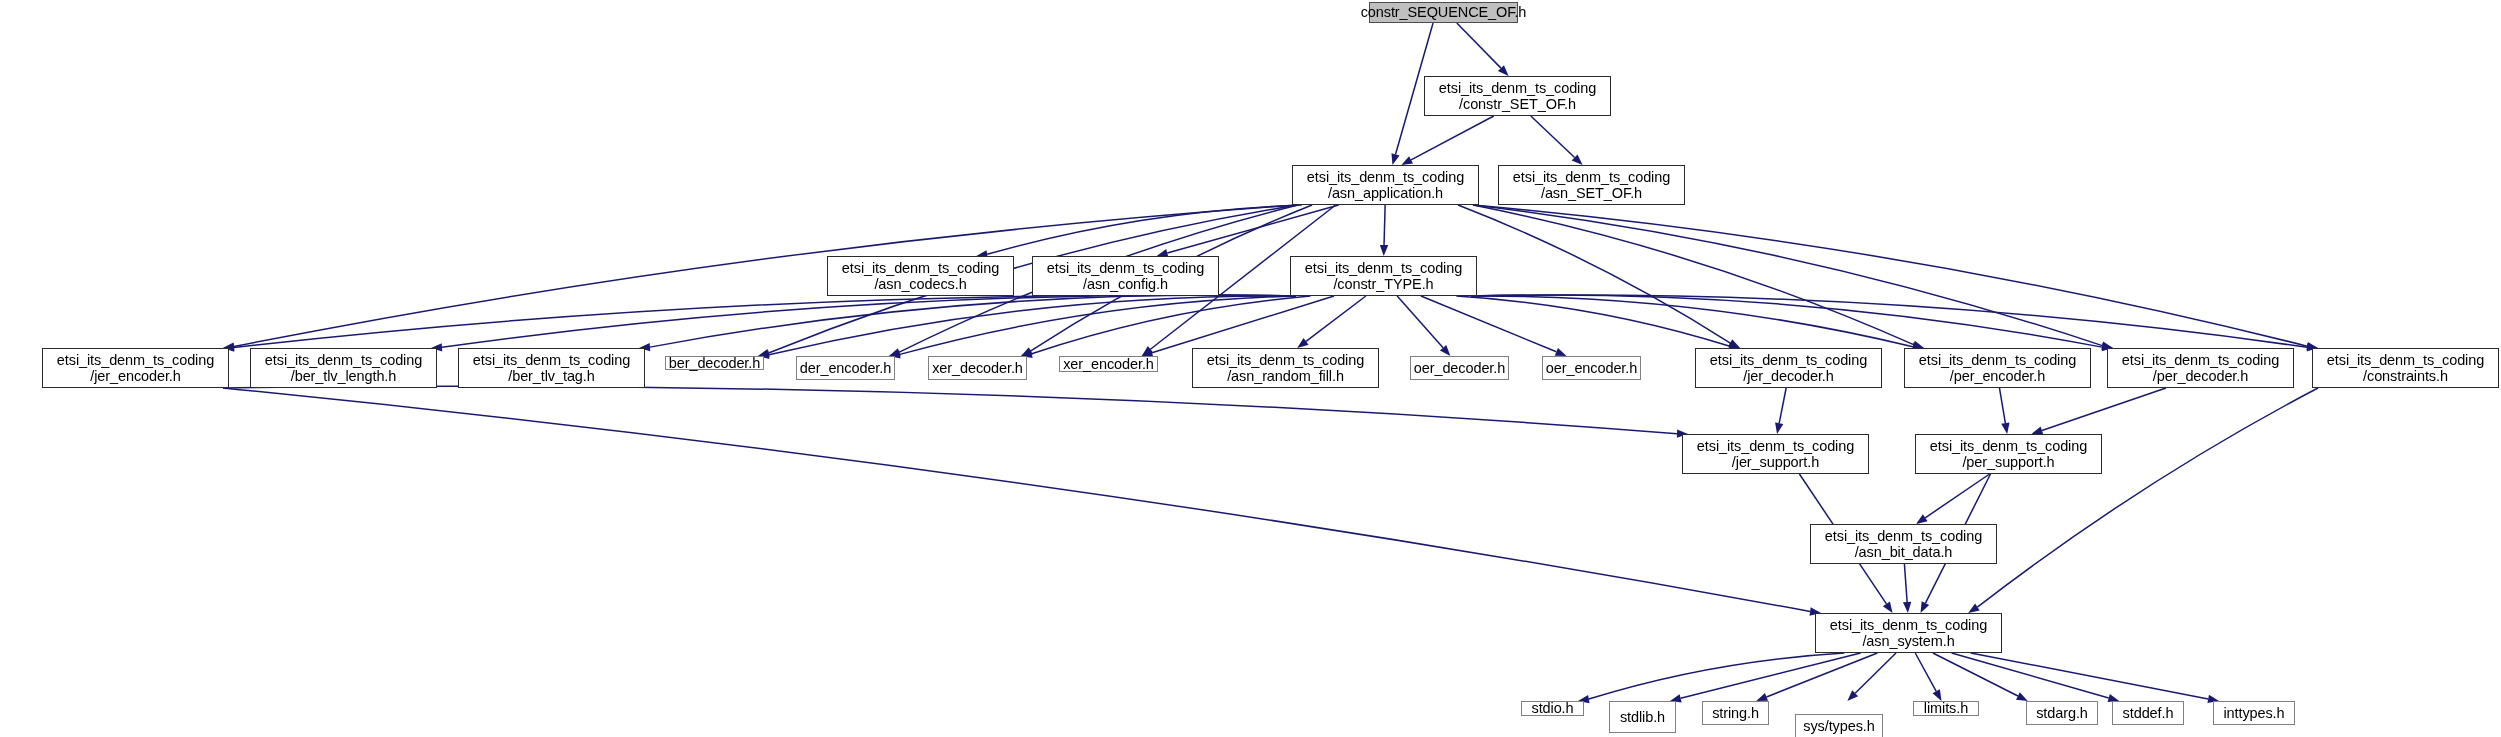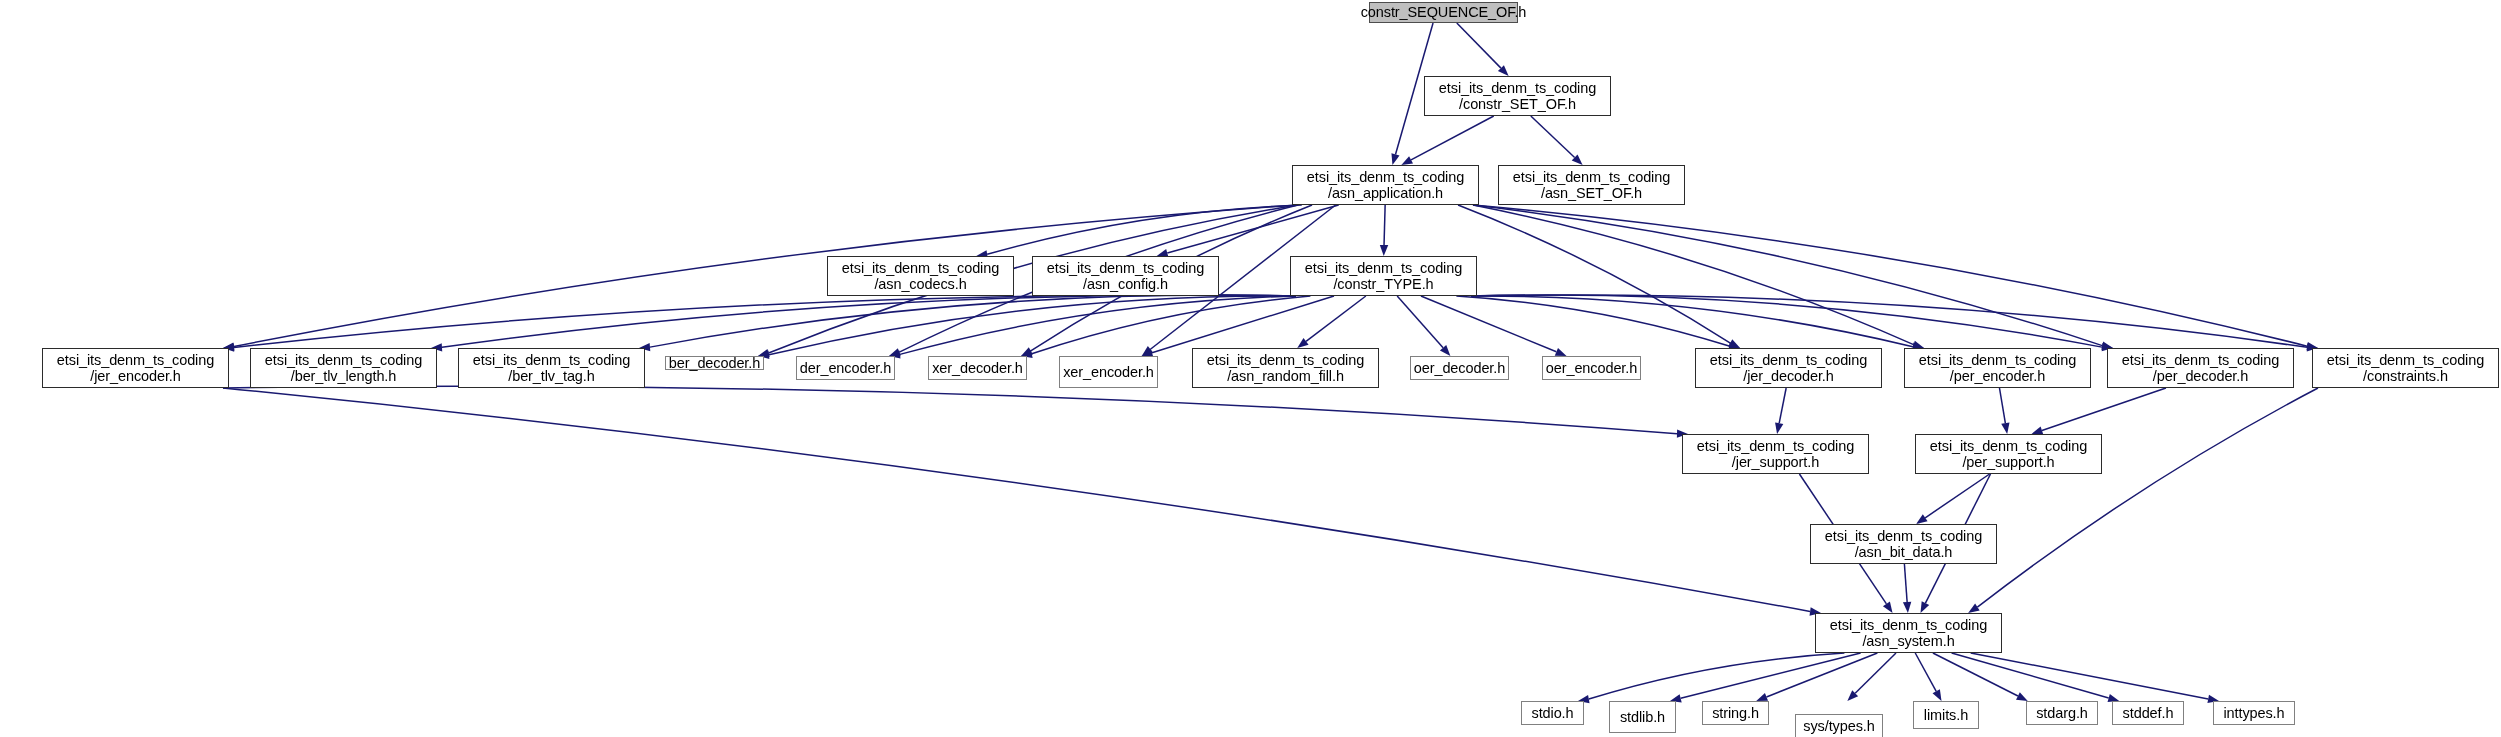--- a/index.html
+++ b/index.html
@@ -148,43 +148,43 @@
 /constr_TYPE.h</span></div>
       <div class="node dark" style="left: 42px; top: 348px; width: 187px; height: 40px;"><span class="lbl">etsi_its_denm_ts_coding
 /jer_encoder.h</span></div>
       <div class="node dark" style="left: 250px; top: 348px; width: 187px; height: 40px;"><span class="lbl">etsi_its_denm_ts_coding
 /ber_tlv_length.h</span></div>
       <div class="node dark" style="left: 458px; top: 348px; width: 187px; height: 40px;"><span class="lbl">etsi_its_denm_ts_coding
 /ber_tlv_tag.h</span></div>
       <div class="node " style="left: 665px; top: 356px; width: 99px; height: 14px;"><span class="lbl">ber_decoder.h</span></div>
       <div class="node " style="left: 796px; top: 356px; width: 99px; height: 24px;"><span class="lbl">der_encoder.h</span></div>
       <div class="node " style="left: 928px; top: 356px; width: 99px; height: 24px;"><span class="lbl">xer_decoder.h</span></div>
-      <div class="node " style="left: 1059px; top: 356px; width: 99px; height: 32px;"><span class="lbl">xer_encoder.h</span></div>
+      <div class="node " style="left: 1059px; top: 356px; width: 99px; height: 16px;"><span class="lbl">xer_encoder.h</span></div>
       <div class="node dark" style="left: 1192px; top: 348px; width: 187px; height: 40px;"><span class="lbl">etsi_its_denm_ts_coding
 /asn_random_fill.h</span></div>
       <div class="node " style="left: 1410px; top: 356px; width: 99px; height: 24px;"><span class="lbl">oer_decoder.h</span></div>
       <div class="node " style="left: 1542px; top: 356px; width: 99px; height: 24px;"><span class="lbl">oer_encoder.h</span></div>
       <div class="node dark" style="left: 1695px; top: 348px; width: 187px; height: 40px;"><span class="lbl">etsi_its_denm_ts_coding
 /jer_decoder.h</span></div>
       <div class="node dark" style="left: 1904px; top: 348px; width: 187px; height: 40px;"><span class="lbl">etsi_its_denm_ts_coding
 /per_encoder.h</span></div>
       <div class="node dark" style="left: 2107px; top: 348px; width: 187px; height: 40px;"><span class="lbl">etsi_its_denm_ts_coding
 /per_decoder.h</span></div>
       <div class="node dark" style="left: 2312px; top: 348px; width: 187px; height: 40px;"><span class="lbl">etsi_its_denm_ts_coding
 /constraints.h</span></div>
       <div class="node dark" style="left: 1682px; top: 434px; width: 187px; height: 40px;"><span class="lbl">etsi_its_denm_ts_coding
 /jer_support.h</span></div>
       <div class="node dark" style="left: 1915px; top: 434px; width: 187px; height: 40px;"><span class="lbl">etsi_its_denm_ts_coding
 /per_support.h</span></div>
       <div class="node dark" style="left: 1810px; top: 524px; width: 187px; height: 40px;"><span class="lbl">etsi_its_denm_ts_coding
 /asn_bit_data.h</span></div>
       <div class="node dark" style="left: 1815px; top: 613px; width: 187px; height: 40px;"><span class="lbl">etsi_its_denm_ts_coding
 /asn_system.h</span></div>
-      <div class="node " style="left: 1521px; top: 701px; width: 63px; height: 24px;"><span class="lbl">stdio.h</span></div>
+      <div class="node " style="left: 1521px; top: 701px; width: 63px; height: 15px;"><span class="lbl">stdio.h</span></div>
       <div class="node " style="left: 1609px; top: 701px; width: 67px; height: 32px;"><span class="lbl">stdlib.h</span></div>
       <div class="node " style="left: 1702px; top: 701px; width: 67px; height: 24px;"><span class="lbl">string.h</span></div>
       <div class="node " style="left: 1795px; top: 714px; width: 88px; height: 24px;"><span class="lbl">sys/types.h</span></div>
-      <div class="node " style="left: 1913px; top: 701px; width: 66px; height: 28px;"><span class="lbl">limits.h</span></div>
+      <div class="node " style="left: 1913px; top: 701px; width: 66px; height: 15px;"><span class="lbl">limits.h</span></div>
       <div class="node " style="left: 2008px; top: 701px; width: 72px; height: 24px; margin-left: 18px;"><span class="lbl">stdarg.h</span></div>
       <div class="node " style="left: 2112px; top: 701px; width: 72px; height: 24px;"><span class="lbl">stddef.h</span></div>
       <div class="node " style="left: 2213px; top: 701px; width: 82px; height: 24px;"><span class="lbl">inttypes.h</span></div>
     </div>
 </div>
 
 </body></html>

